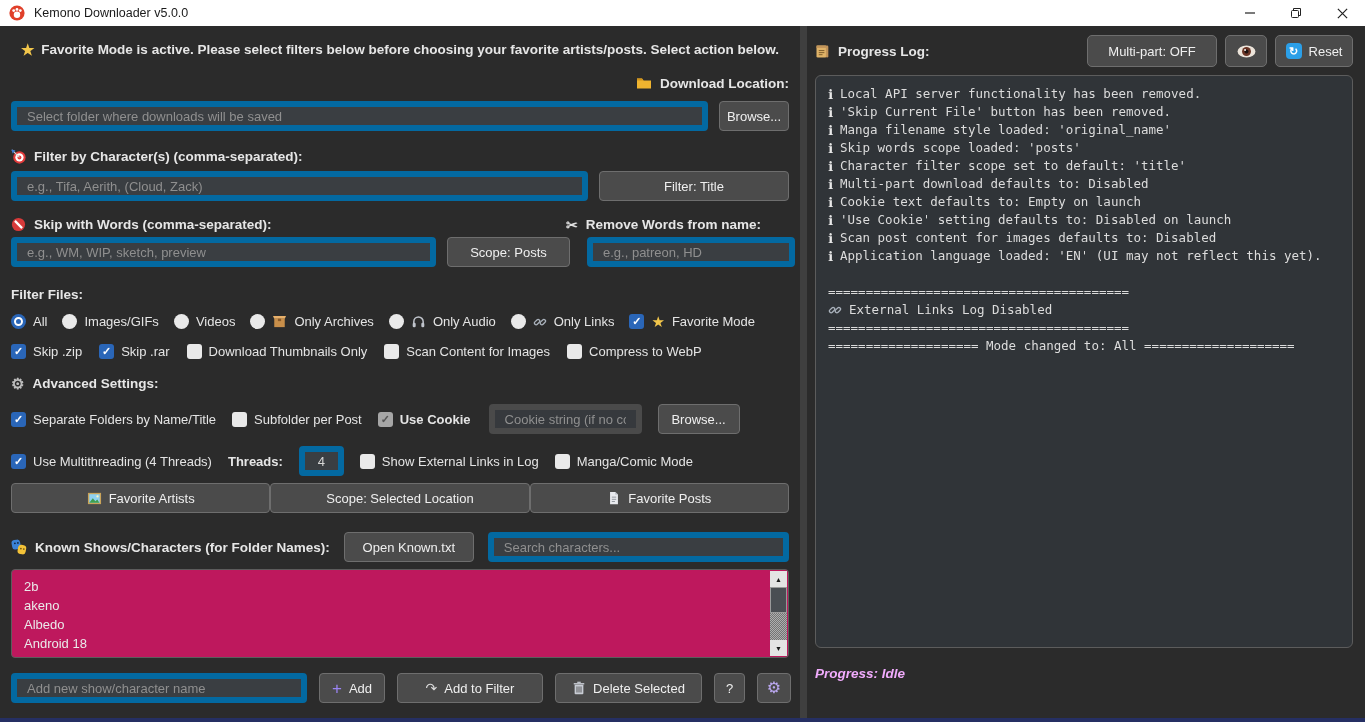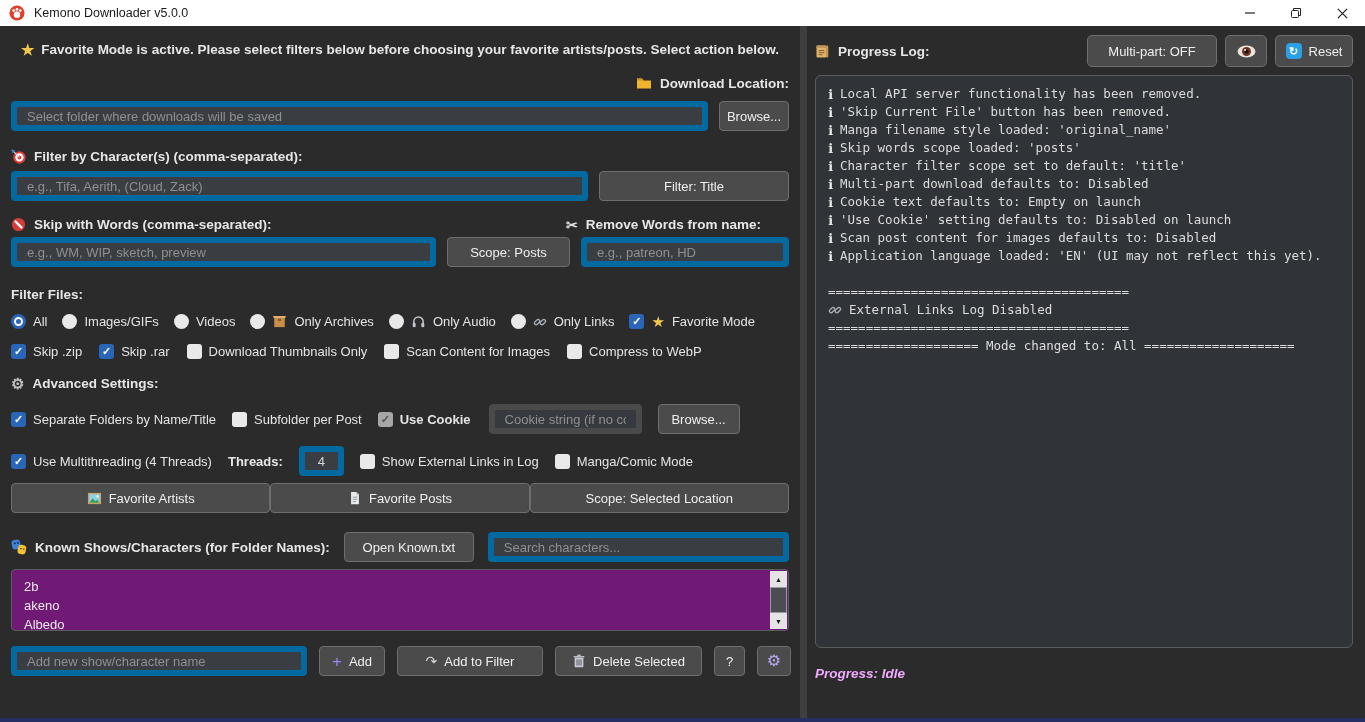--- a/index.html
+++ b/index.html
@@ -43,21 +43,21 @@
   .r-ff-label{margin-top:20px;font-weight:bold;font-size:13.5px;}
   .r-radios{margin-top:12px;gap:15px;}
   .r-cbs{margin-top:15px;gap:17px;}
   .r-adv-label{margin-top:17px;}
   .r-adv1{margin-top:13px;gap:16px;}
   .r-adv2{margin-top:12px;gap:16px;}
   .r-actions{margin-top:7px;gap:0;}
   .r-actions .btn{flex:1;}
   .r-known{margin-top:19px;gap:14px;}
   .r-bottom{margin-top:15px;gap:12px;}
-  .listbox{margin-top:7px;height:62px;box-sizing:border-box;background:#701a75;border:1px solid #5c5c5c;border-radius:4px;position:relative;overflow:hidden;padding:7px 24px 0 12px;}
+  .listbox{margin-top:7px;height:89px;box-sizing:border-box;background:#be185d;border:1px solid #5c5c5c;border-radius:4px;position:relative;overflow:hidden;padding:7px 24px 0 12px;}
   .listbox .li{font-size:13px;line-height:19px;color:#eaeaea;}
   .vscroll{position:absolute;top:1px;right:1px;bottom:1px;width:17px;display:flex;flex-direction:column;background:#3a3e42;}
   .sbtn{height:16px;background:#e4e4e4;display:flex;align-items:center;justify-content:center;font-size:7px;color:#1a1a1a;}
   .strack{flex:1;position:relative;background:repeating-conic-gradient(#aeaeae 0% 25%,#747474 0% 50%) 0 0/2px 2px;}
   .sthumb{position:absolute;top:0;left:0;right:0;height:26px;background:#4a4e53;border:1px solid #9a9a9a;box-sizing:border-box;}
   
   .r-log-head{margin-top:9px;display:flex;align-items:center;gap:8px;}
   .r-log-head .sec-label{margin-right:auto;}
   .hbtn{height:32px;border-radius:5px;}
   .logbox{margin-top:8px;height:573px;box-sizing:border-box;background:#303438;border:1px solid #5c5c5c;border-radius:6px;padding:9px 12px;overflow:hidden;font-family:"DejaVu Sans Mono",monospace;font-size:12.5px;line-height:18px;color:#dcdcdc;}
@@ -186,21 +186,21 @@
         <div class="sec-label" style="margin-left:auto;margin-right:28px;">
           <span class="ic">
               <span style="color:#e0e0e0;font-size:14px;line-height:1">✂</span>
             </span>
           <span>Remove Words from name:</span>
         </div>
       </div>
       <div class="row r-skip">
         <input class="inp w-skipinp" placeholder="e.g., WM, WIP, sketch, preview" style="">
         <button class="btn w-scope">Scope: Posts</button>
-        <input class="inp w-removeinp" style="margin-left: 0;" placeholder="e.g., patreon, HD">
+        <input class="inp w-removeinp" style="margin-left: 6px;" placeholder="e.g., patreon, HD">
       </div>
 
       <div class="r-ff-label">Filter Files:</div>
       <div class="row r-radios" id="radios-row">
           <span class="opt">
             <span class="radio on"></span>
             <span>All</span>
           </span>
           <span class="opt">
             <span class="radio"></span>
@@ -320,33 +320,33 @@
               <svg width="15" height="15" viewBox="0 0 16 16" xmlns="http://www.w3.org/2000/svg">
                 <rect x="1" y="2" width="14" height="12" fill="#caa45a"></rect>
                 <rect x="2.4" y="3.4" width="11.2" height="9.2" fill="#8fd0f0"></rect>
                 <path d="M2.4 12.6l3.8-4.8 2.8 3.2 2-2 2.2 3.6z" fill="#3f9e4f"></path>
                 <circle cx="11.2" cy="5.8" r="1.2" fill="#fff6c0"></circle>
               </svg>
             </span>
           <span>Favorite Artists</span>
         </button>
         <button class="btn">
+          <span>Scope: Selected Location</span>
+        </button>
+        <button class="btn">
           <span class="ic">
               <svg width="14" height="14" viewBox="0 0 16 16" xmlns="http://www.w3.org/2000/svg">
                 <path d="M3.5 1h6l3 3v11h-9z" fill="#e8eaee"></path>
                 <path d="M9.5 1l3 3h-3z" fill="#b2b6be"></path>
                 <g stroke="#8a8f98" stroke-width="1">
                   <path d="M5.5 7h5M5.5 9.5h5M5.5 12h3.6"></path>
                 </g>
               </svg>
             </span>
           <span>Favorite Posts</span>
-        </button>
-        <button class="btn">
-          <span>Scope: Selected Location</span>
         </button>
       </div>
 
       <div class="row r-known">
         <div class="sec-label">
           <span class="ic">
               <svg width="16" height="16" viewBox="0 0 16 16" xmlns="http://www.w3.org/2000/svg">
                 <rect x="0.8" y="0.8" width="8.6" height="9.6" rx="3" fill="#3b82d6" transform="rotate(-10 5 5.5)"></rect>
                 <circle cx="3.9" cy="4.3" r="0.9" fill="#10243f"></circle>
                 <circle cx="6.9" cy="3.9" r="0.9" fill="#10243f"></circle>

